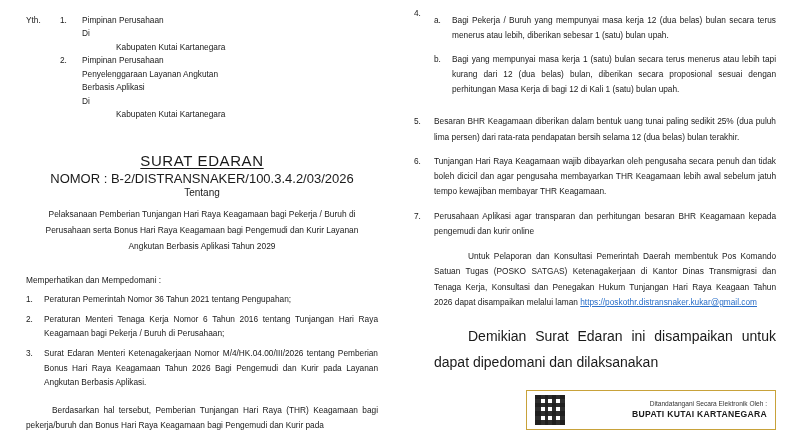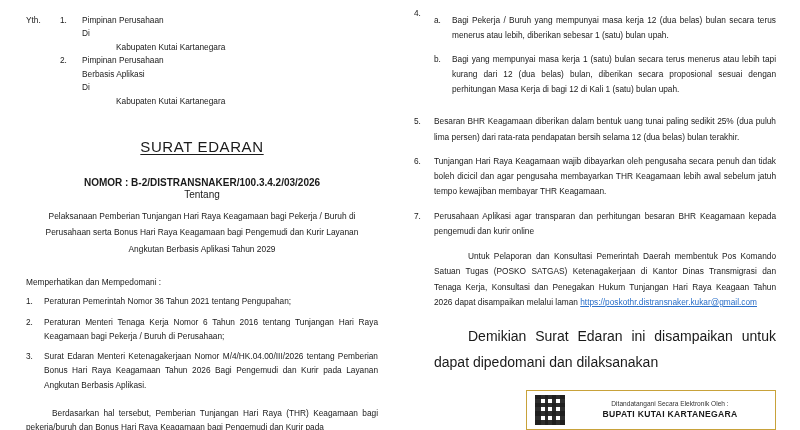--- a/index.html
+++ b/index.html
@@ -67,23 +67,23 @@
     margin-top: 30px;
   }
   .doc-title {
     font-size: 15px;
     font-weight: normal;
     letter-spacing: 0.6px;
     text-decoration: underline;
     text-underline-offset: 2px;
   }
   .doc-number {
-    font-size: 10px;
-    font-weight: bold;
-    margin-top: 22px;
+    font-size: 13px;
+    font-weight: normal;
+    margin-top: 2px;
   }
   .tentang {
     font-size: 10px;
     margin-top: 1px;
   }
   .subject {
     font-size: 8.4px;
     line-height: 1.95;
     margin-top: 8px;
     padding: 0 18px;
@@ -207,21 +207,21 @@
     flex: 0 0 30px;
     background:
       linear-gradient(90deg, #111 0 20%, transparent 20% 32%, #111 32% 44%, transparent 44% 56%, #111 56% 70%, transparent 70% 82%, #111 82% 100%),
       linear-gradient(0deg, #111 0 18%, transparent 18% 30%, #111 30% 46%, transparent 46% 60%, #111 60% 74%, transparent 74% 86%, #111 86% 100%);
     background-blend-mode: multiply;
     opacity: 0.88;
     margin-right: 8px;
   }
   .sig-text {
     flex: 1 1 auto;
-    text-align: center;
+    text-align: right;
     line-height: 1.3;
   }
   .sig-line1 {
     font-size: 6.6px;
     color: #333;
   }
   .sig-line2 {
     font-size: 8.6px;
     font-weight: bold;
     color: #1a1a1a;
@@ -245,20 +245,21 @@
           <div class="line">Di</div>
           <div class="line indent-1">Kabupaten Kutai Kartanegara</div>
         </div>
       </div>
 
       <div class="addressee-row">
         <div class="yth"></div>
         <div class="num">2.</div>
         <div class="addressee-body">
           <div class="line">Pimpinan Perusahaan</div>
+          <div class="line">Penyelenggaraan Layanan Angkutan</div>
           <div class="line">Berbasis Aplikasi</div>
           <div class="line">Di</div>
           <div class="line indent-1">Kabupaten Kutai Kartanegara</div>
         </div>
       </div>
 
     </div>
 
     <div class="title-block">
       <div class="doc-title">SURAT EDARAN</div>

